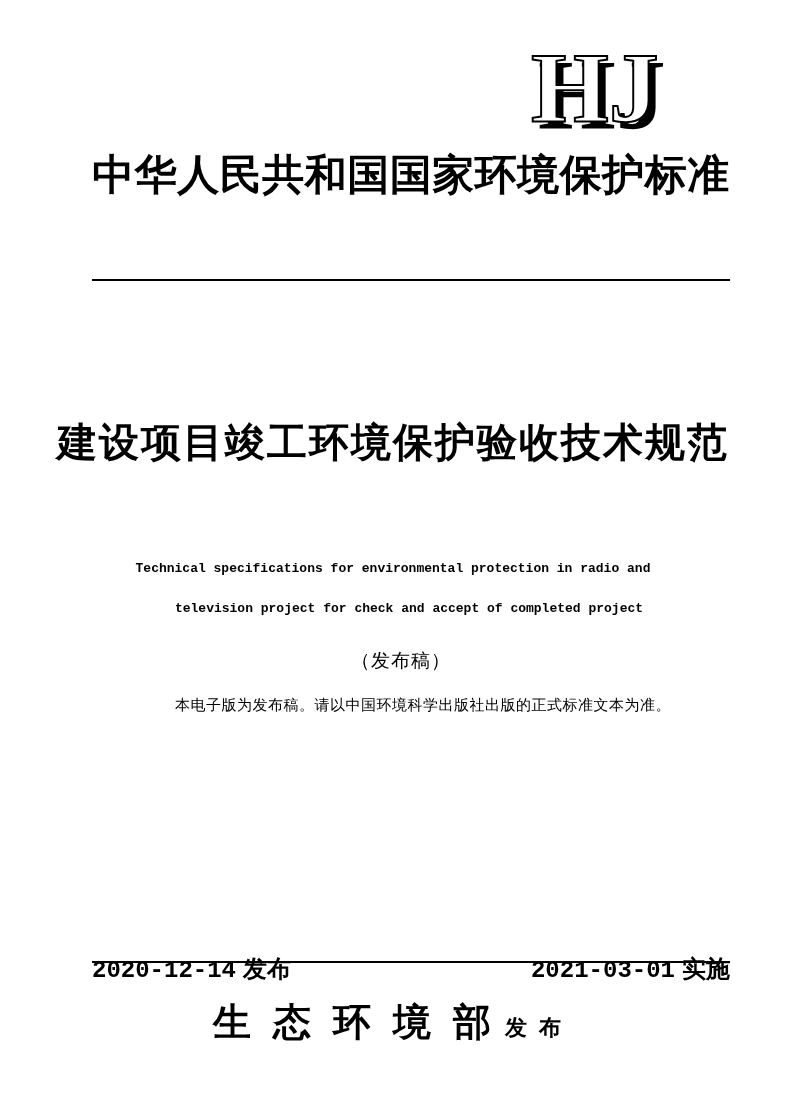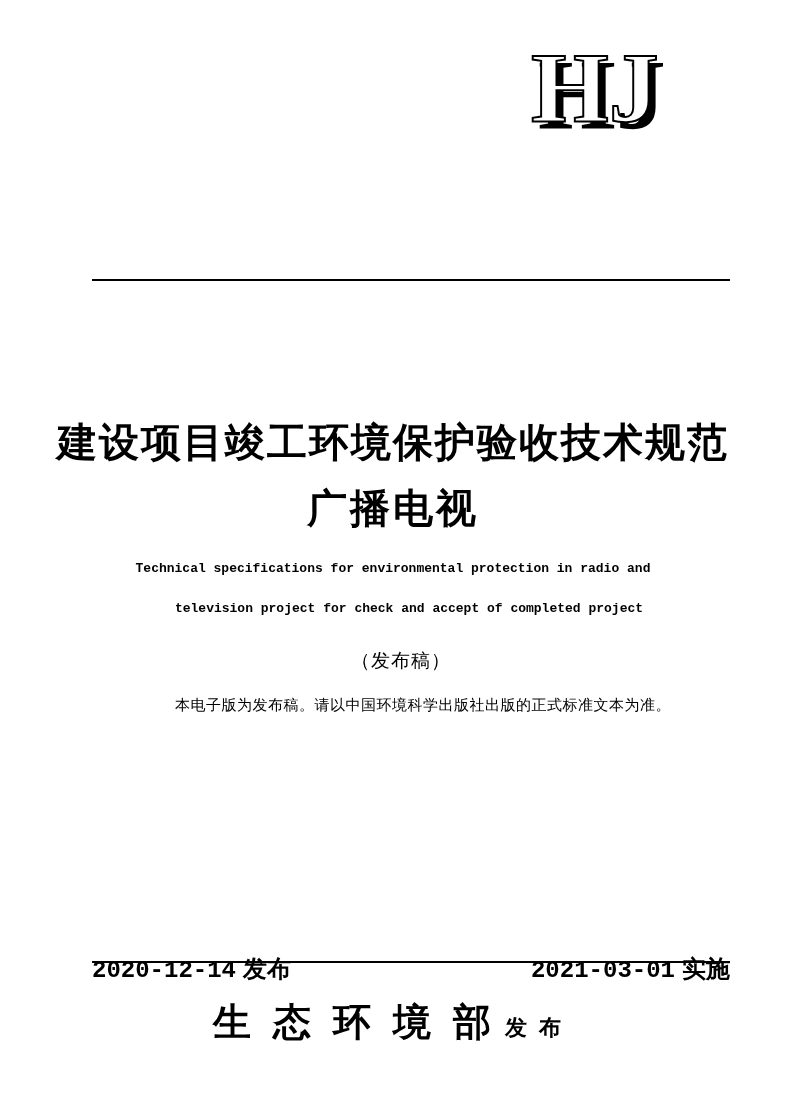--- a/index.html
+++ b/index.html
@@ -167,25 +167,25 @@
 
 <div class="page">
 
   <div class="hj-logo">
     <svg viewBox="0 0 180 112" xmlns="http://www.w3.org/2000/svg">
       <text x="16" y="98" fill="#000000">HJ</text>
       <text x="9" y="91" fill="#ffffff" stroke="#000000" stroke-width="2">HJ</text>
     </svg>
   </div>
 
+  <div class="std-category">中华人民共和国国家环境保护标准</div>
   <div class="rule rule-top"></div>
 
   <div class="doc-title">
     <div class="line1">建设项目竣工环境保护验收技术规范</div>
-    <div class="line2">广播电视</div>
   </div>
 
   <div class="eng-title">
     <div class="eline1">Technical specifications for environmental protection in radio and</div>
     <div class="eline2">television project for check and accept of completed project</div>
   </div>
 
   <div class="draft-label">（发布稿）</div>
 
   <div class="e-note">本电子版为发布稿。请以中国环境科学出版社出版的正式标准文本为准。</div>

